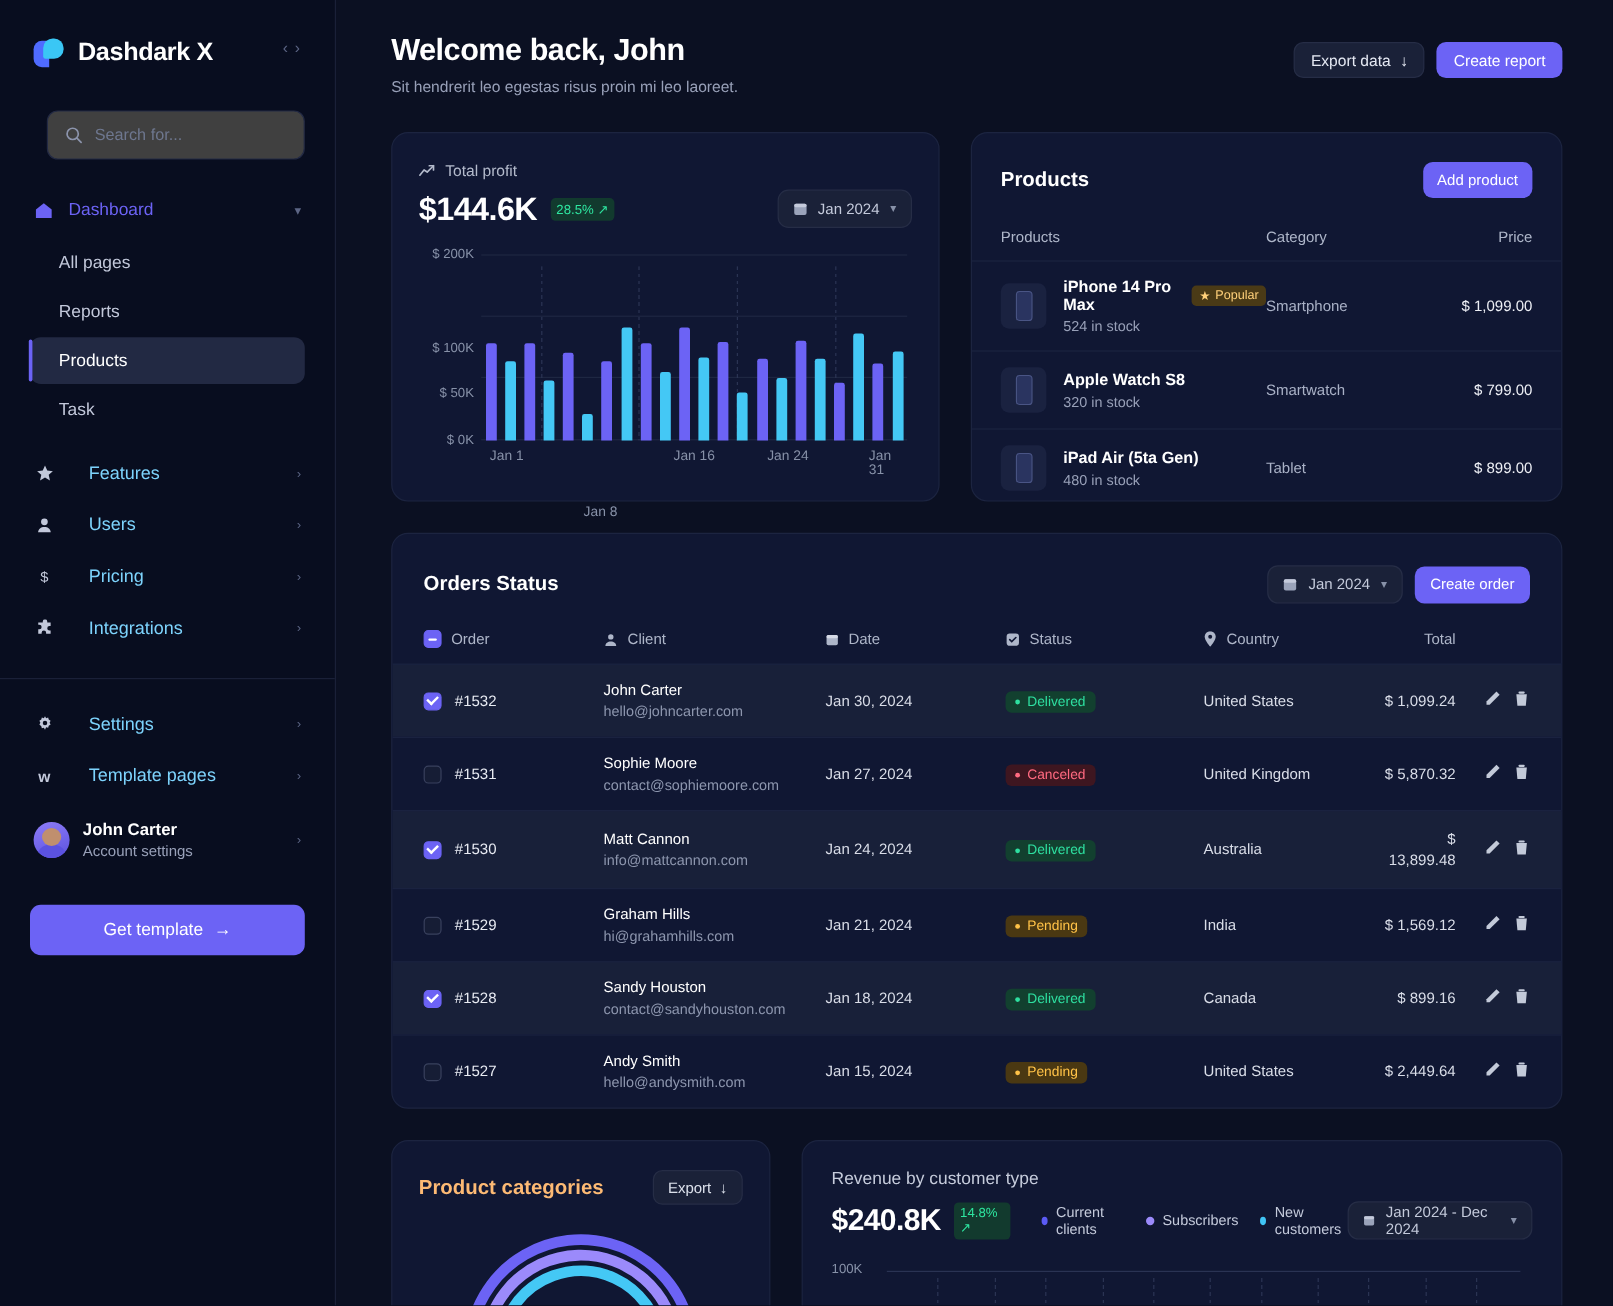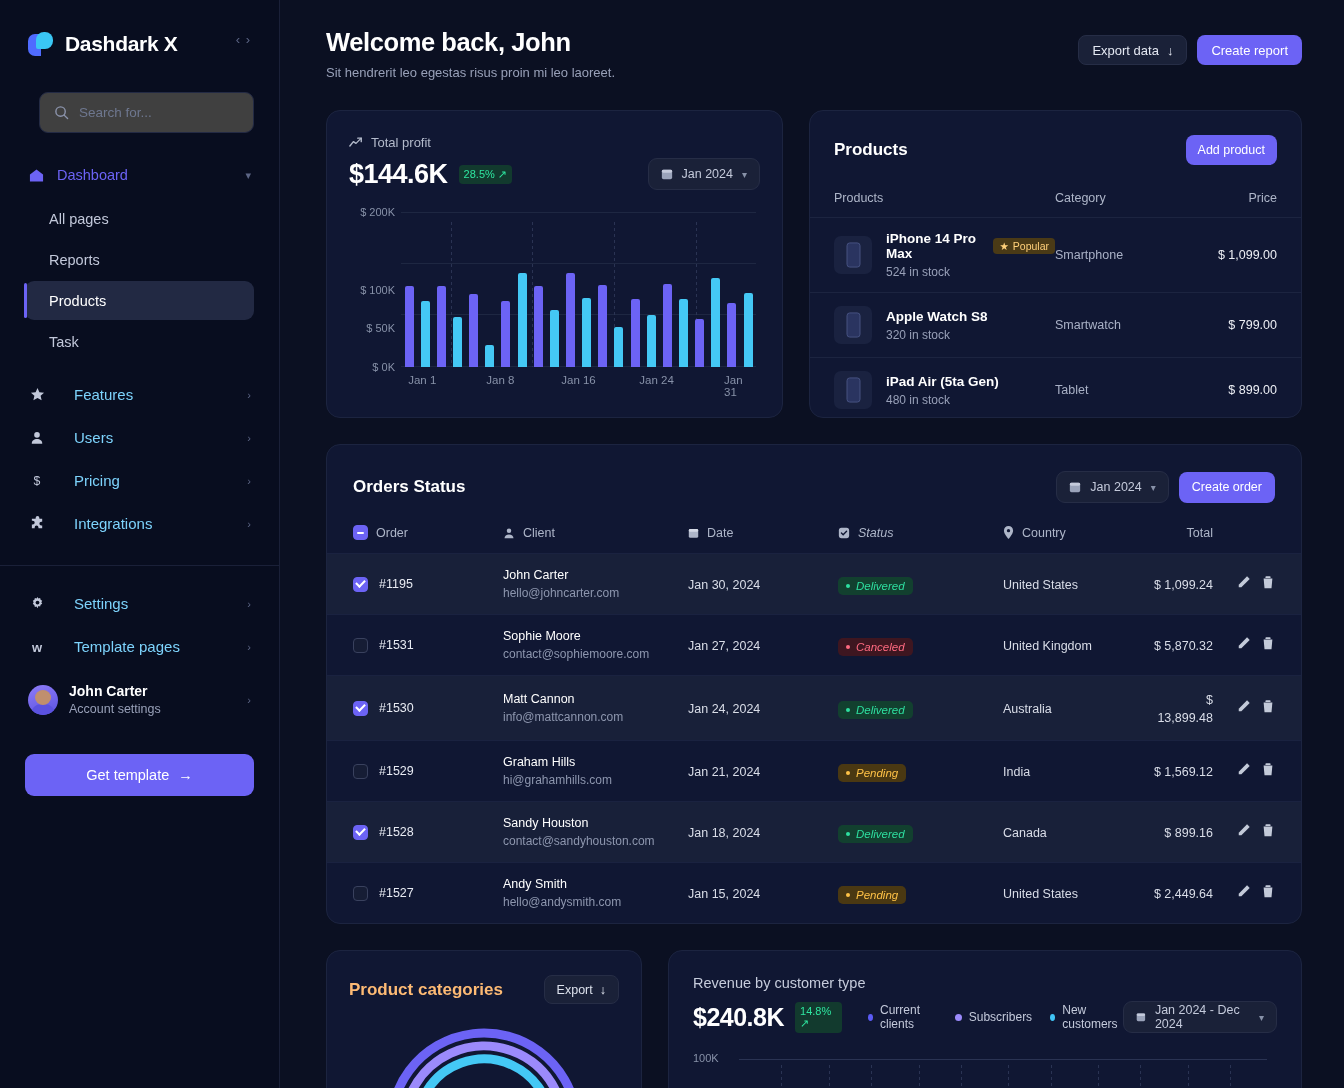--- a/index.html
+++ b/index.html
@@ -235,21 +235,21 @@
     background: #6C63F5; color: #FFFFFF; font-size: 12.5px;
     height: 31px; border-radius: 8px; padding: 0 13px;
     display: flex; align-items: center; cursor: pointer;
   }
   .otable { width: 100%; margin-top: 22px; }
   .othead { display: flex; align-items: center; padding: 0 26px 13px 26px; }
   .othead .cell { color: #AEB6C9; font-size: 12.5px; display: flex; align-items: center; gap: 8px; }
   .c-order { width: 150px; }
   .c-client { width: 185px; }
   .c-date { width: 150px; }
-  .c-status { width: 165px; font-style: italic; }
+  .c-status { width: 165px; }
   .c-country { width: 150px; }
   .c-total { flex: 1; text-align: right; justify-content: flex-end; }
   .c-act { width: 62px; }
   .otrow {
     display: flex; align-items: center; padding: 14px 26px;
     border-top: 1px solid #1A2240;
   }
   .otrow.alt { background: #182039; }
   .cbx {
     width: 15px; height: 15px; border-radius: 4px; flex-shrink: 0;
@@ -549,21 +549,21 @@
               <div class="barslot">
                 <div class="bar" style="height: 64.325px; background: rgb(108, 99, 245);"></div>
               </div>
               <div class="barslot">
                 <div class="bar" style="height: 74.4px; background: rgb(68, 200, 245);"></div>
               </div>
             </div>
         </div>
         <div class="xlabels" id="profit-x">
             <span style="left: 6%;">Jan 1</span>
-            <span style="left: 28%;">Jan 8</span>
+            <span style="left: 28%; margin-top: 47px;">Jan 8</span>
             <span style="left: 50%;">Jan 16</span>
             <span style="left: 72%;">Jan 24</span>
             <span style="left: 94%;">Jan 31</span>
           </div>
       </div>
     </section>
 
     <section class="card card-products">
       <div class="prod-head">
         <div class="prod-title">Products</div>
@@ -681,21 +681,21 @@
         </div>
         <div class="cell c-total">
           <span>Total</span>
         </div>
         <div class="c-act"></div>
       </div>
       <div id="order-rows">
           <div class="otrow alt">
             <div class="c-order" style="display:flex;align-items:center">
               <span class="cbx on"></span>
-              <span class="ordnum">#1195</span>
+              <span class="ordnum">#1532</span>
             </div>
             <div class="c-client">
               <div class="cl-name">John Carter</div>
               <div class="cl-mail">hello@johncarter.com</div>
             </div>
             <div class="c-date"><span class="cell-txt">Jan 30, 2024</span></div>
             <div class="c-status"><span class="chip delivered">Delivered</span></div>
             <div class="c-country"><span class="cell-txt">United States</span></div>
             <div class="c-total" style="text-align:right"><span class="cell-txt">$ 1,099.24</span></div>
             <div class="act-icons">

